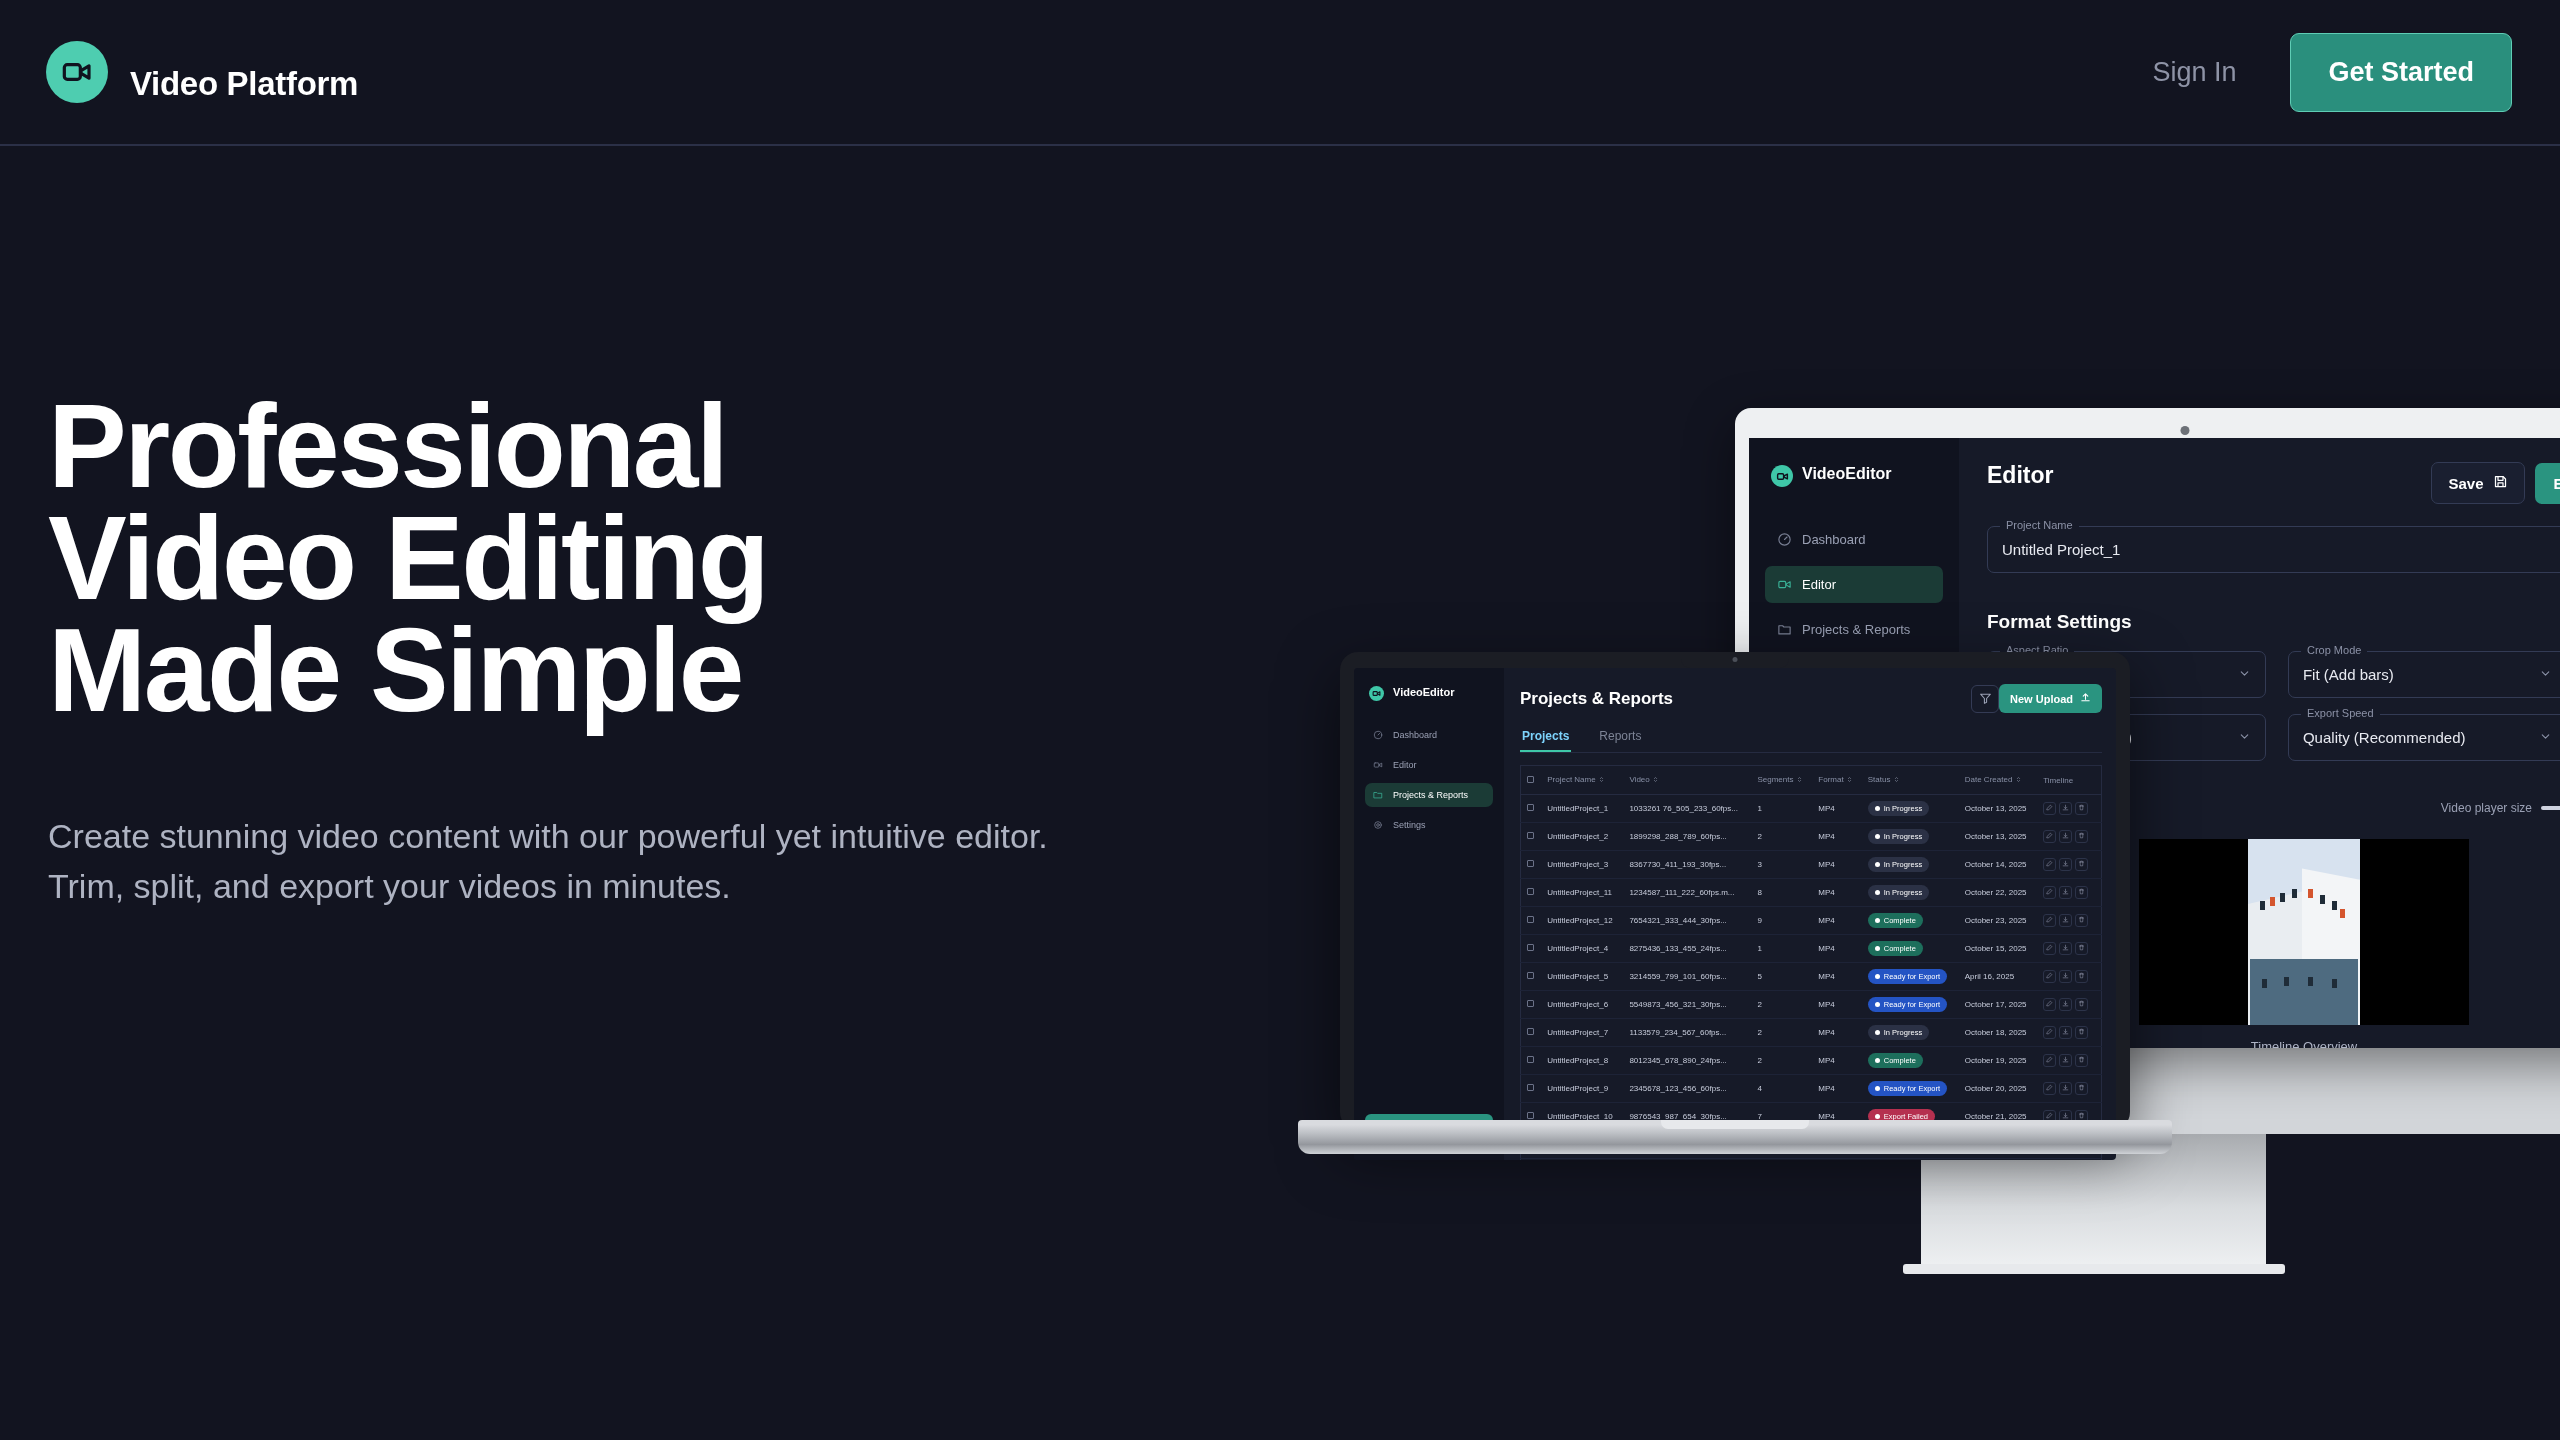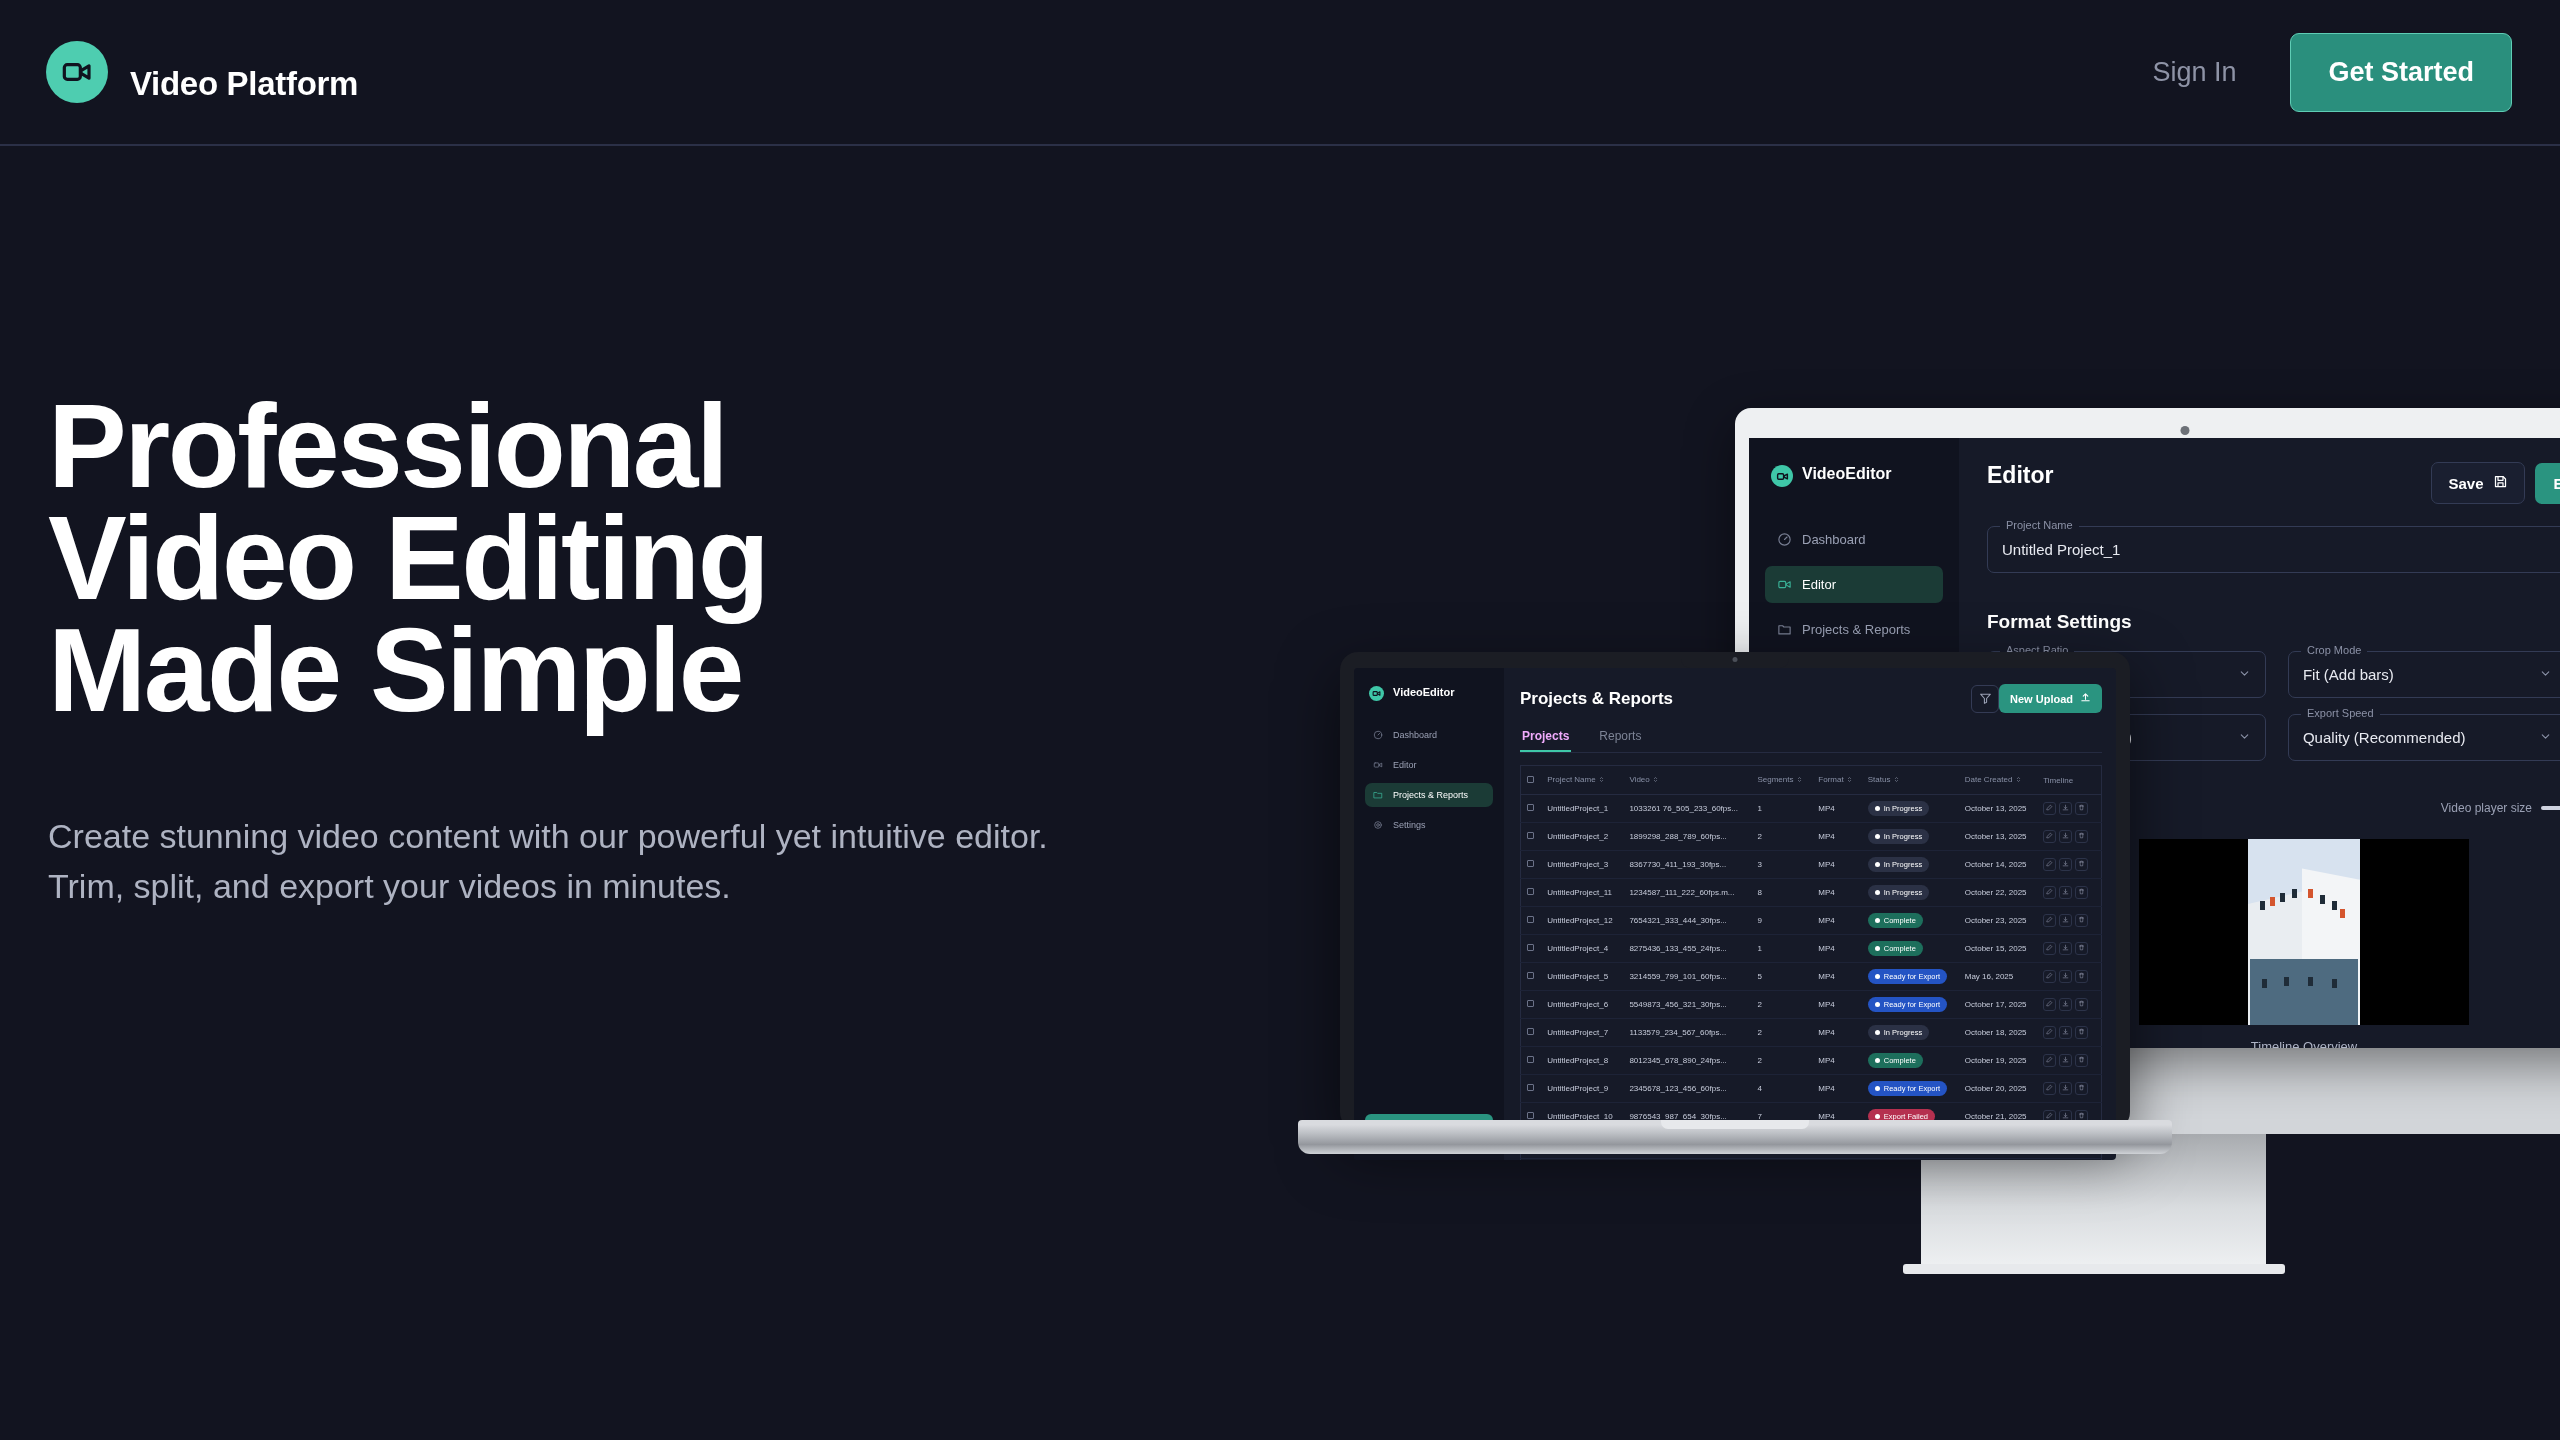--- a/index.html
+++ b/index.html
@@ -112,21 +112,21 @@
   .laptop-notch2 { position: absolute; left: 50%; transform: translateX(-50%); top: 468px; width: 148px; height: 9px; background: #e7e9ec; border-radius: 0 0 7px 7px; }
 
   
   .pr-head { display: flex; align-items: center; justify-content: space-between; }
   .pr-title { font-size: 17px; font-weight: 700; color: #fff; }
   .pr-actions { display: flex; align-items: center; gap: 0; }
   .icon-btn { width: 28px; height: 28px; border: 1px solid #343b55; border-radius: 6px; display: flex; align-items: center; justify-content: center; }
   .upload-btn { background: #2a9480; border-radius: 6px; color: #fff; font-size: 11px; font-weight: 700; padding: 8px 11px; display: flex; align-items: center; gap: 7px; border: none; font-family: inherit; }
   .tabs { display: flex; gap: 26px; border-bottom: 1px solid #252b41; }
   .tab { font-size: 12px; color: #7d८4; color: #7d8496; padding: 0 2px 7px; }
-  .tab.active { color: #f0abfc; border-bottom: 2px solid #3fc7a8; font-weight: 700; }
+  .tab.active { color: #7dd3fc; border-bottom: 2px solid #3fc7a8; font-weight: 700; }
   .tbl { width: 100%; border-collapse: collapse; border: 1px solid #252b41; border-radius: 6px; }
   .tbl th { font-size: 8px; color: #8890a6; font-weight: 500; text-align: left; padding: 9px 6px; border-bottom: 1px solid #252b41; white-space: nowrap; }
   .tbl td { font-size: 8px; color: #c7ccdb; padding: 6px 6px; border-bottom: 1px solid #1d2337; white-space: nowrap; }
   .badge { display: inline-flex; align-items: center; gap: 4px; font-size: 7.5px; padding: 3px 7px; border-radius: 9px; color: #fff; }
   .dot { width: 5px; height: 5px; border-radius: 50%; background: #fff; flex: 0 0 auto; }
   .unlock-btn { background: #2a9480; border-radius: 6px; color: #fff; font-size: 11px; font-weight: 700; padding: 10px 12px; text-align: center; border: none; font-family: inherit; }
 
   
   .vp-row { display: flex; align-items: center; justify-content: space-between; }
   .vp-label { font-size: 19px; font-weight: 700; color: #fff; }
@@ -539,21 +539,21 @@
                   <tr>
                     <td><span style="display:inline-block;width:7px;height:7px;border:1px solid #6b7288;border-radius:1px;"></span></td>
                     <td>UntitledProject_5</td>
                     <td>3214559_799_101_60fps...</td>
                     <td>5</td>
                     <td>MP4</td>
                     <td><span class="badge" style="background:#2454c4;">
                         <span class="dot"></span>
                         <span>Ready for Export</span>
                       </span></td>
-                    <td>May 16, 2025</td>
+                    <td>April 16, 2025</td>
                     <td><span style="display:inline-block;border:1px solid #2c3349;border-radius:3px;padding:1px 2px;margin-right:3px;"><svg width="7" height="7" viewBox="0 0 24 24" fill="none" stroke="#9aa0b4" stroke-width="1.8" stroke-linecap="round" stroke-linejoin="round">
                           <path d="M4 20h5l11-11-5-5L4 15z"></path>
                         </svg></span><span style="display:inline-block;border:1px solid #2c3349;border-radius:3px;padding:1px 2px;margin-right:3px;"><svg width="7" height="7" viewBox="0 0 24 24" fill="none" stroke="#9aa0b4" stroke-width="1.8" stroke-linecap="round" stroke-linejoin="round">
                           <path d="M12 4v11M7 11l5 5 5-5M4 20h16"></path>
                         </svg></span><span style="display:inline-block;border:1px solid #2c3349;border-radius:3px;padding:1px 2px;margin-right:3px;"><svg width="7" height="7" viewBox="0 0 24 24" fill="none" stroke="#9aa0b4" stroke-width="1.8" stroke-linecap="round" stroke-linejoin="round">
                           <path d="M5 7h14M9 7V4h6v3M7 7l1 13h8l1-13"></path>
                         </svg></span></td>
                   </tr>
                   <tr>
                     <td><span style="display:inline-block;width:7px;height:7px;border:1px solid #6b7288;border-radius:1px;"></span></td>

